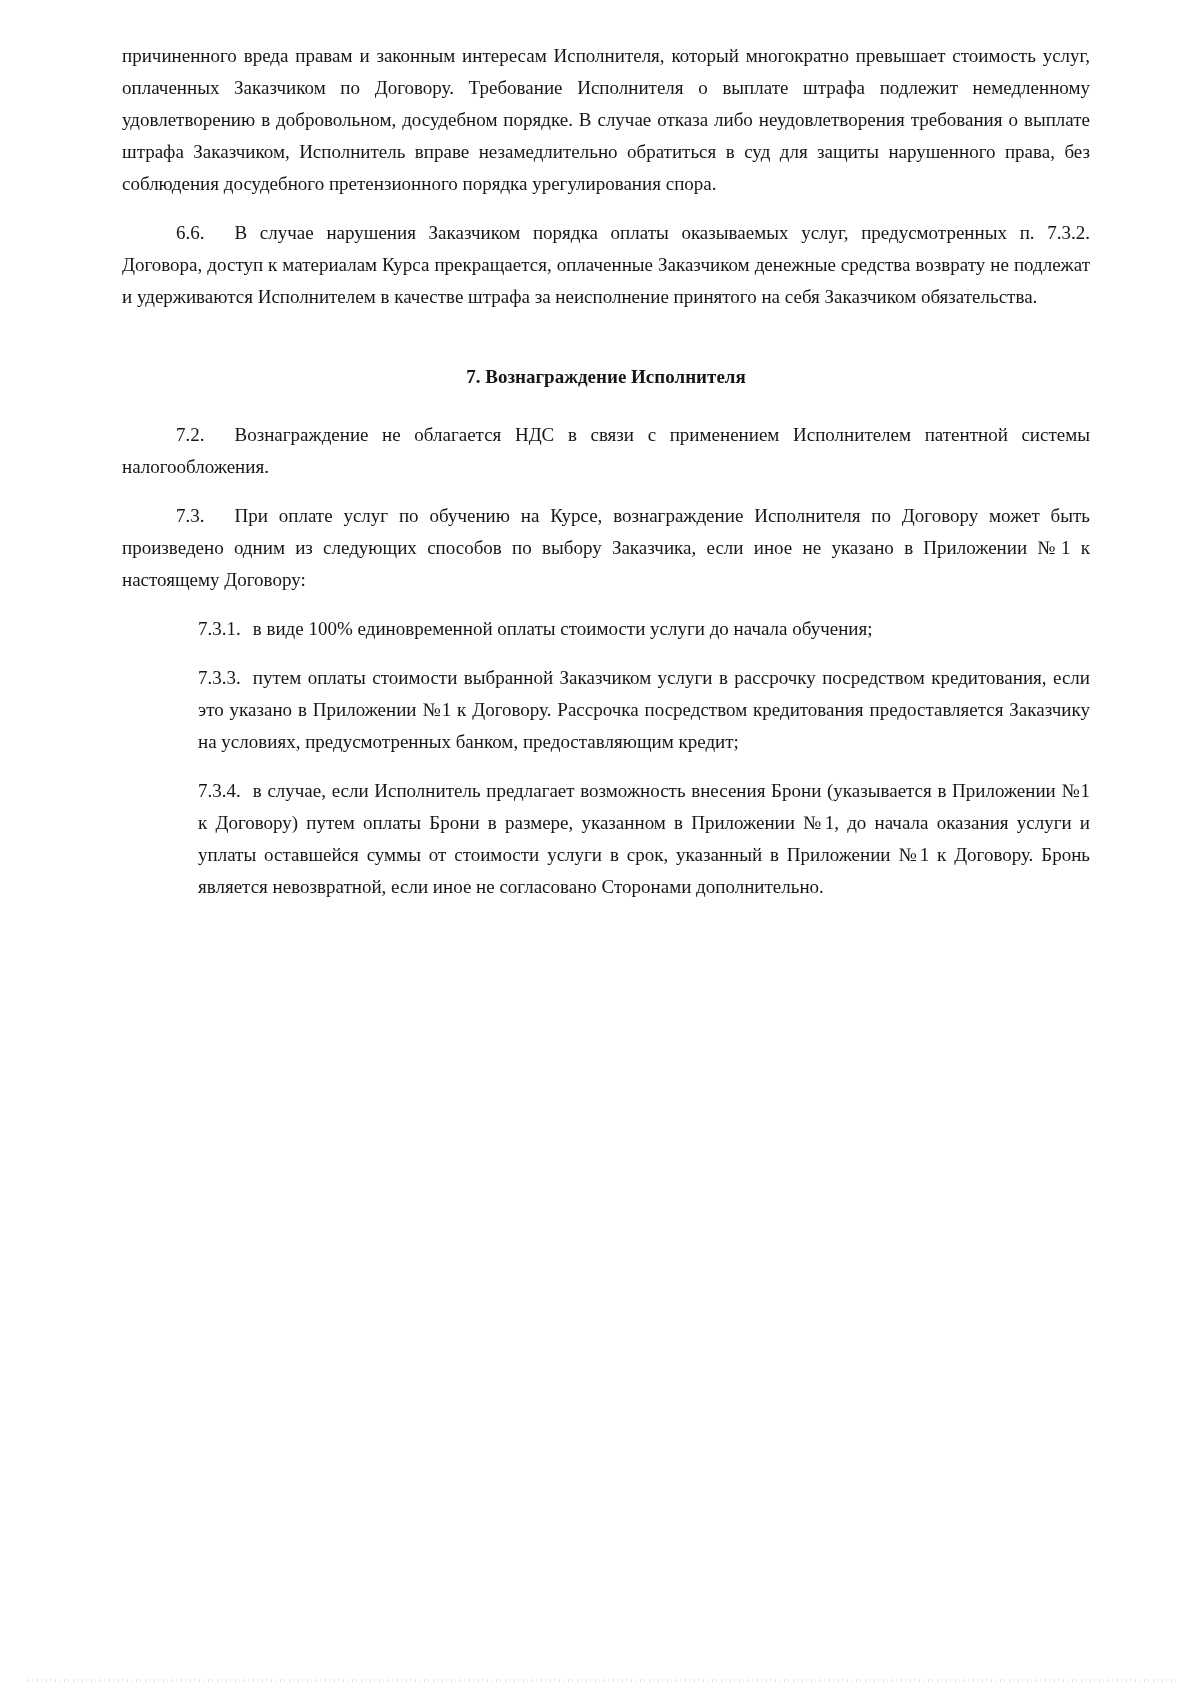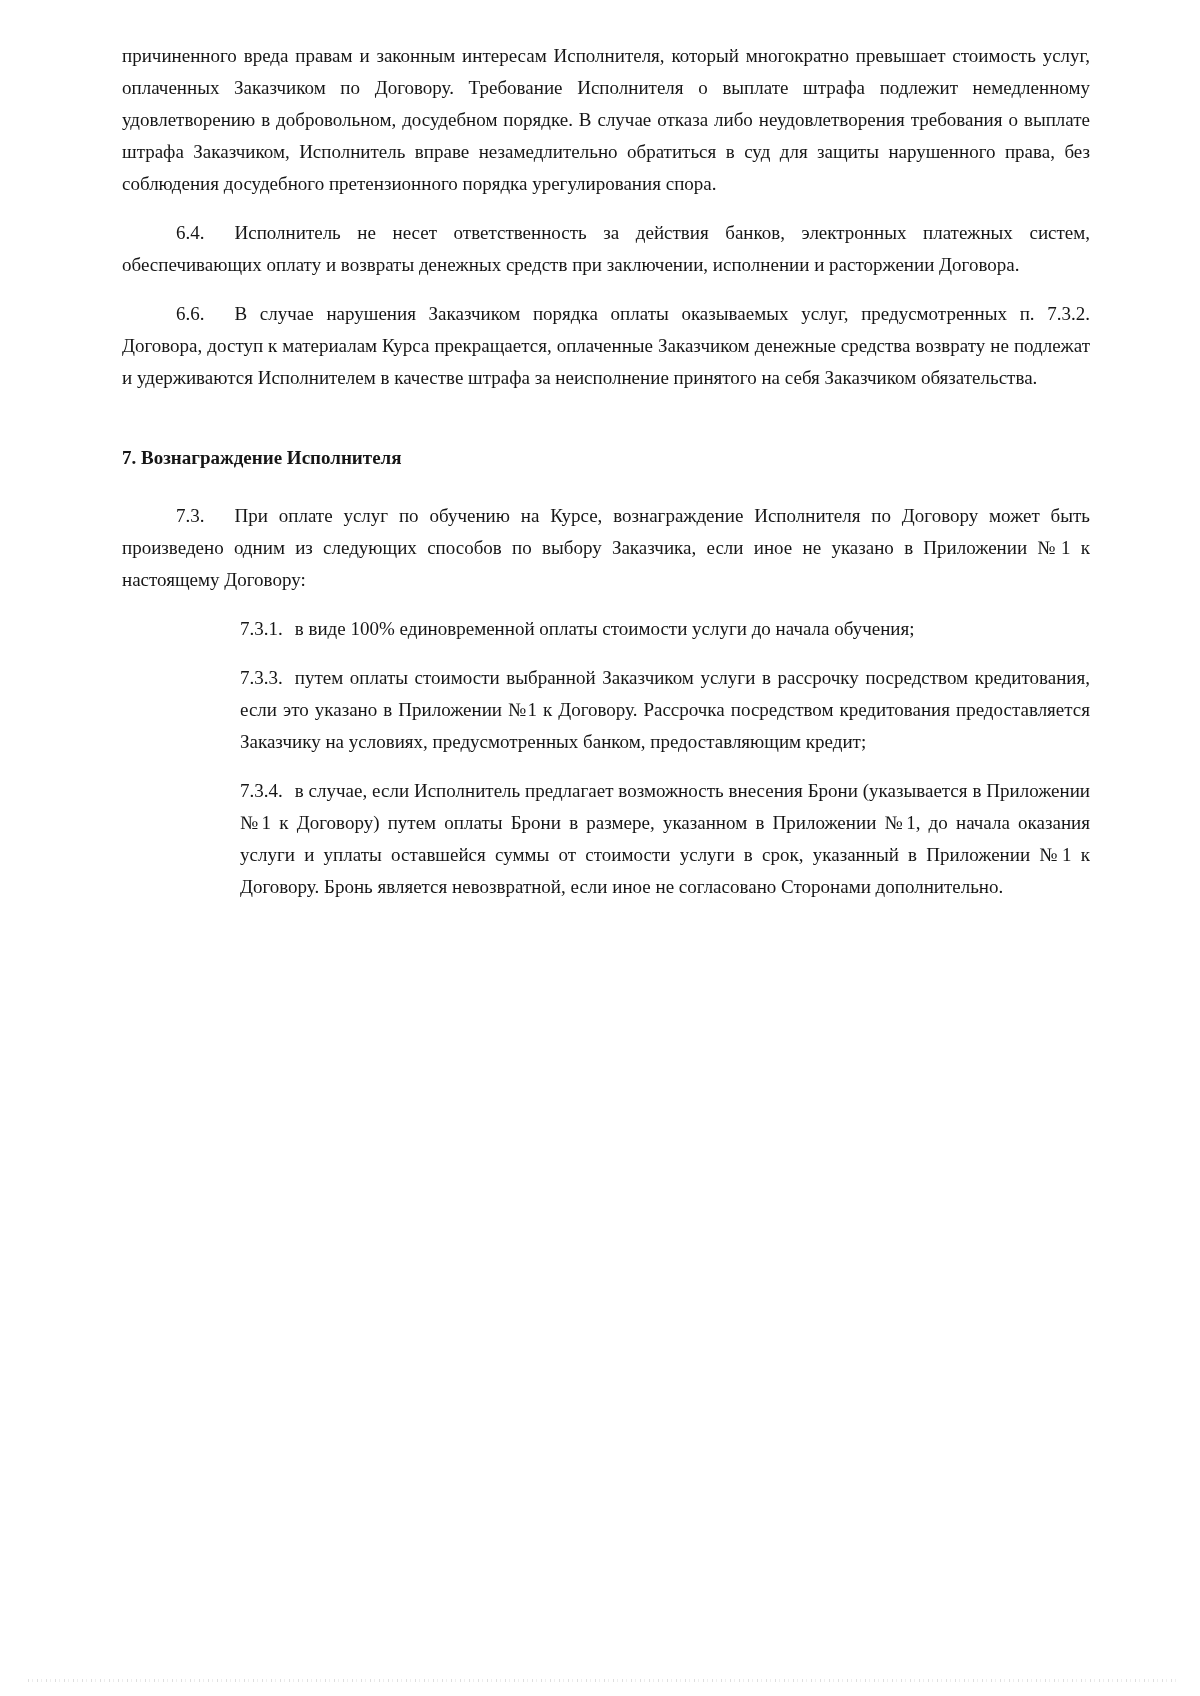--- a/index.html
+++ b/index.html
@@ -33,24 +33,25 @@
   }
   .tab-gap {
     display: inline-block;
     width: 30px;
   }
   .tab-gap.small {
     width: 12px;
   }
   .section-heading {
     margin: 48px 0 26px 0;
+    text-align: center;
     font-weight: bold;
   }
   .subclause {
-    margin-left: 118px;
+    margin-left: 76px;
     text-align: justify;
   }
   .scan-artifact {
     position: absolute;
     left: 28px;
     right: 20px;
     bottom: 14px;
     height: 3px;
     background: repeating-linear-gradient(
       90deg,
@@ -66,28 +67,28 @@
     opacity: 0.55;
   }
 </style>
 </head>
 <body>
 
 <div class="page">
 
   <p class="para">причиненного вреда правам и законным интересам  Исполнителя, который многократно превышает стоимость услуг, оплаченных Заказчиком по Договору. Требование  Исполнителя о выплате штрафа подлежит немедленному удовлетворению в добровольном, досудебном порядке. В случае отказа либо неудовлетворения требования о выплате штрафа Заказчиком, Исполнитель вправе незамедлительно обратиться в суд для защиты нарушенного права, без соблюдения досудебного претензионного порядка урегулирования спора.</p>
 
-  <p class="para indent"><span class="clause-num">6.4.</span><span class="tab-gap"></span><span>Исполнитель не несет ответственность за действия банков, электронных платежных систем, обеспечивающих оплату и возвраты денежных средств при заключении, исполнении и расторжении Договора.</span></p>
 
 
   <p class="para indent"><span class="clause-num">6.6.</span><span class="tab-gap"></span><span>В случае нарушения Заказчиком порядка оплаты оказываемых услуг, предусмотренных п. 7.3.2. Договора, доступ к материалам Курса прекращается, оплаченные Заказчиком денежные средства возврату не подлежат и удерживаются Исполнителем в качестве штрафа за неисполнение принятого на себя Заказчиком обязательства.</span></p>
 
   <p class="para section-heading">7. Вознаграждение Исполнителя</p>
 
 
+  <p class="para indent"><span class="clause-num">7.2.</span><span class="tab-gap"></span><span>Вознаграждение не облагается НДС в связи с применением Исполнителем патентной системы налогообложения.</span></p>
 
   <p class="para indent"><span class="clause-num">7.3.</span><span class="tab-gap"></span><span>При оплате услуг по обучению на Курсе, вознаграждение Исполнителя по Договору может быть произведено одним из следующих способов по выбору Заказчика, если иное не указано в Приложении №1 к настоящему Договору:</span></p>
 
   <p class="para subclause"><span class="clause-num">7.3.1.</span><span class="tab-gap small"></span><span>в виде 100% единовременной оплаты стоимости услуги до начала обучения;</span></p>
 
 
   <p class="para subclause"><span class="clause-num">7.3.3.</span><span class="tab-gap small"></span><span>путем оплаты стоимости выбранной Заказчиком услуги в рассрочку посредством кредитования, если это указано в Приложении №1 к Договору. Рассрочка посредством кредитования предоставляется Заказчику на условиях, предусмотренных банком, предоставляющим кредит;</span></p>
 
   <p class="para subclause"><span class="clause-num">7.3.4.</span><span class="tab-gap small"></span><span>в случае, если Исполнитель предлагает возможность внесения Брони (указывается в Приложении №1 к Договору) путем оплаты Брони в размере, указанном в Приложении №1, до начала оказания услуги и уплаты оставшейся суммы от стоимости услуги в срок, указанный в Приложении №1 к Договору. Бронь является невозвратной, если иное не согласовано Сторонами дополнительно.</span></p>
 

